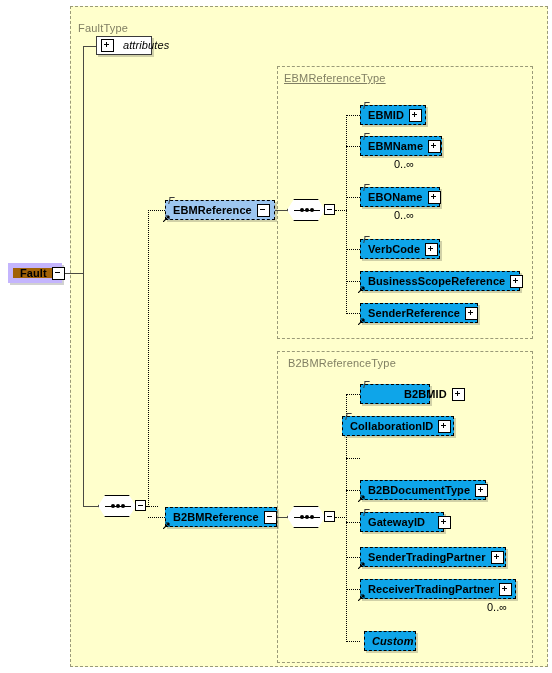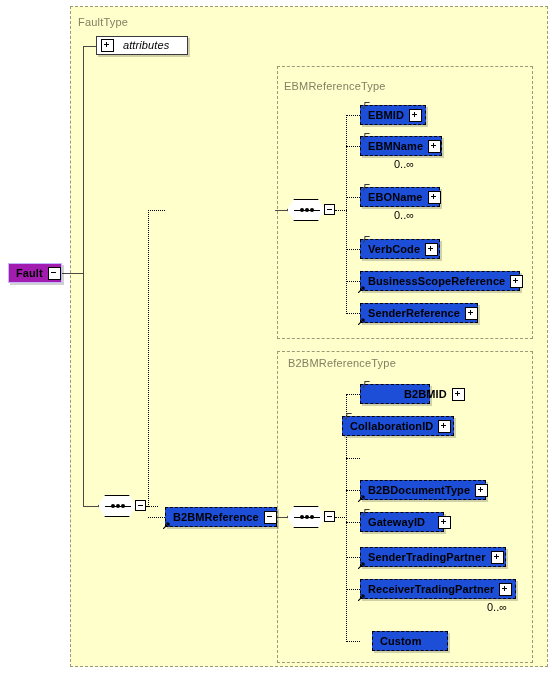--- a/index.html
+++ b/index.html
@@ -32,43 +32,43 @@
     letter-spacing: 0.2px;
   }
 
   
   .node {
     position: absolute;
     box-sizing: border-box;
     display: flex;
     align-items: center;
     height: 20px;
-    background: #1d4ed8;
+    background: #0ea5e9;
     box-shadow: 2px 2px 0 rgba(0,0,0,0.18);
   }
   .node .label {
     font-size: 11px;
     font-weight: bold;
     color: #000000;
     white-space: nowrap;
     line-height: 1;
     padding-left: 7px;
     padding-right: 4px;
     letter-spacing: 0.1px;
   }
   .node.optional {
     border: 1px dashed #000000;
   }
   .node.selected {
     background: #9dc6f0;
     border: 1px dashed #000000;
   }
   .node.root {
-    border: 1px solid #c4b5fd;
-    background: #a21caf;
+    border: 5px solid #c4b5fd;
+    background: #a16207;
   }
   .node.attrs {
     border: 1px solid #3a3a3a;
     background: #ffffff;
     height: 19px;
   }
   .node.attrs .label {
     font-style: italic;
     font-weight: normal;
     font-size: 11px;
@@ -217,42 +217,42 @@
     font-family: "Liberation Sans", sans-serif;
     white-space: nowrap;
   }
 </style>
 </head>
 <body>
 
 <div id="canvas">
 
   <div class="container" style="left:70px; top:6px; width:478px; height:661px;"></div>
-  <div class="container-label" style="left:78px; top:16px;">FaultType</div>
+  <div class="container-label" style="left:78px; top:22px;">FaultType</div>
 
   <div class="container" style="left:277px; top:66px; width:256px; height:273px;"></div>
-  <div class="container-label" style="left:284px; top:80px;">EBMReferenceType</div>
+  <div class="container-label" style="left:284px; top:72px;text-decoration:underline;">EBMReferenceType</div>
 
   <div class="container" style="left:277px; top:351px; width:256px; height:312px;"></div>
   <div class="container-label" style="left:288px; top:357px;">B2BMReferenceType</div>
 
   <div class="line-solid-h" style="left:62px; top:273px; width:22px;"></div>
 
   <div class="line-solid-v" style="left:83px; top:46px; height:460px;"></div>
 
   <div class="line-solid-h" style="left:83px; top:46px; width:13px;"></div>
 
   <div class="line-solid-h" style="left:83px; top:506px; width:15px;"></div>
 
   <div class="node root" style="left:8px; top:263px; width:54px;">
     <span class="label">Fault</span>
     <span class="exp"></span>
   </div>
 
-  <div class="node attrs" style="left:96px; top:36px; width:92px;">
+  <div class="node attrs" style="left:96px; top:36px; width:56px;">
     <span class="exp plus left"></span>
     <span class="label">attributes</span>
   </div>
 
   <div class="seq" style="left:98px; top:495px;">
     <div class="body">
       <div class="bar"></div>
       <div class="dot d1"></div>
       <div class="dot d2"></div>
       <div class="dot d3"></div>
@@ -261,20 +261,28 @@
   </div>
 
   <div class="line-dot-h" style="left:146px; top:506px; width:12px;"></div>
 
   <div class="line-dot-v" style="left:148px; top:210px; height:297px;"></div>
 
   <div class="line-dot-h" style="left:148px; top:210px; width:17px;"></div>
 
   <div class="line-dot-h" style="left:148px; top:517px; width:17px;"></div>
 
+  <div class="node selected" style="left:165px; top:200px; width:110px;">
+    <span class="tick"></span>
+    <svg class="hook" viewBox="0 0 7 7">
+        <path d="M0 7 L6 1 M6 1 L2.5 1 M6 1 L6 4.5" stroke="#000" stroke-width="1.1" fill="none"></path>
+      </svg>
+    <span class="label">EBMReference</span>
+    <span class="exp"></span>
+  </div>
 
   <div class="line-solid-h" style="left:275px; top:210px; width:12px;"></div>
 
   <div class="seq" style="left:287px; top:199px;">
     <div class="body">
       <div class="bar"></div>
       <div class="dot d1"></div>
       <div class="dot d2"></div>
       <div class="dot d3"></div>
     </div>
@@ -401,17 +409,17 @@
 
   <div class="node optional" style="left:360px; top:579px; width:156px;">
     <svg class="hook" viewBox="0 0 7 7">
         <path d="M0 7 L6 1 M6 1 L2.5 1 M6 1 L6 4.5" stroke="#000" stroke-width="1.1" fill="none"></path>
       </svg>
     <span class="label">ReceiverTradingPartner</span>
     <span class="exp plus"></span>
   </div>
   <div class="card" style="left:487px; top:601px;">0..∞</div>
 
-  <div class="node optional" style="left:372px; top:631px; width:76px;">
+  <div class="node optional" style="left:364px; top:631px; width:52px;font-style:italic;">
     <span class="label">Custom</span>
   </div>
 
 </div>
 
 </body></html>

